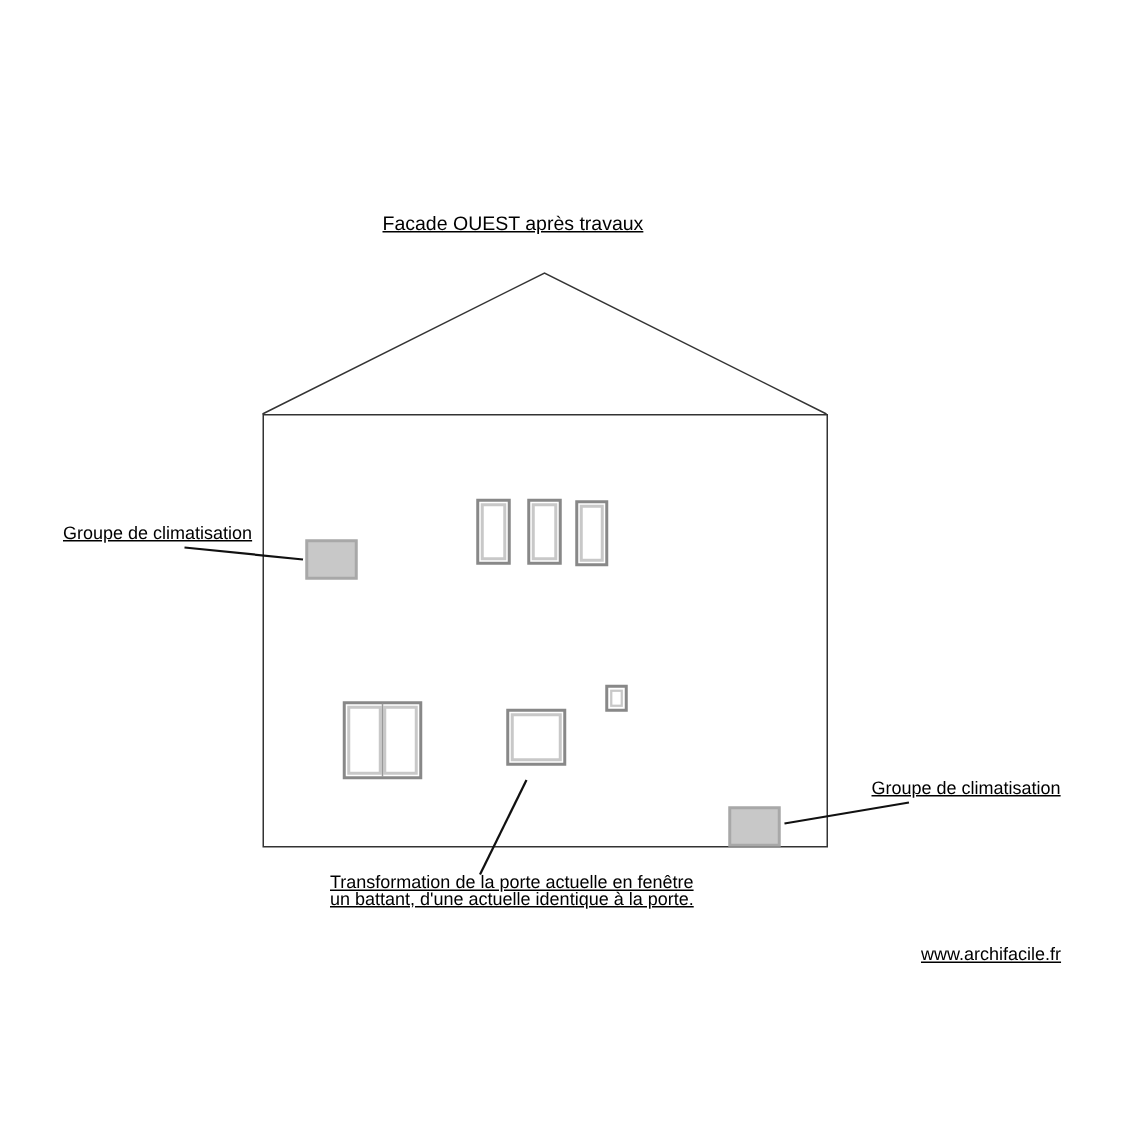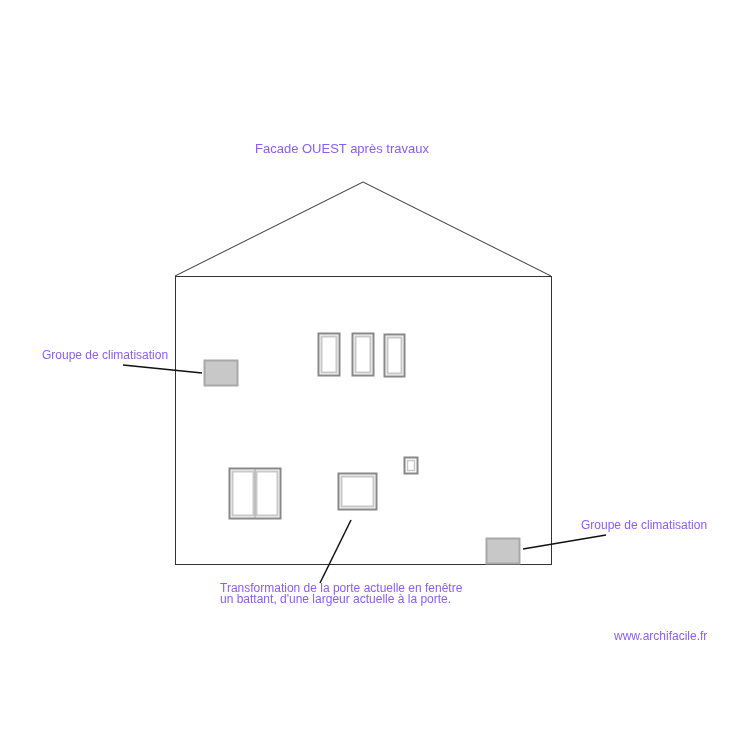--- a/index.html
+++ b/index.html
@@ -1,18 +1,18 @@
 <!DOCTYPE html>
 <html><head>
   <meta charset="utf-8">
   <style>
     html, body { margin: 0; padding: 0; background: #ffffff; }
     body { width: 750px; height: 750px; position: relative; overflow: hidden; font-family: "Liberation Sans", sans-serif; }
     .canvas { position: absolute; left: 0; top: 0; width: 750px; height: 750px; }
-    .label { position: absolute; color: #8b5cf6; font-family: "Liberation Sans", sans-serif; white-space: nowrap; }
+    .label { position: absolute; color: #000000; font-family: "Liberation Sans", sans-serif; white-space: nowrap; text-decoration: underline; }
     .title { left: 255px; top: 141px; font-size: 13px; }
     .ac-label-left { left: 42px; top: 348px; font-size: 12px; }
     .ac-label-right { left: 581px; top: 518px; font-size: 12px; }
     .note { left: 220px; top: 583px; font-size: 12px; line-height: 11px; }
     .watermark { left: 614px; top: 629px; font-size: 12px; }
   </style>
 </head>
 <body>
 
 <svg class="canvas" width="750" height="750" viewBox="0 0 750 750" xmlns="http://www.w3.org/2000/svg">
@@ -58,15 +58,15 @@
   <line x1="123" y1="365" x2="202" y2="373" stroke="#111111" stroke-width="1.5"></line>
   <line x1="523" y1="549" x2="606" y2="535" stroke="#111111" stroke-width="1.5"></line>
   <line x1="351" y1="520" x2="320" y2="583" stroke="#111111" stroke-width="1.5"></line>
 </svg>
 
 <div class="label title">Facade OUEST après travaux</div>
 <div class="label ac-label-left">Groupe de climatisation</div>
 <div class="label ac-label-right">Groupe de climatisation</div>
 <div class="label note">
   <div>Transformation de la porte actuelle en fenêtre</div>
-  <div>un battant, d'une largeur actuelle à la porte.</div>
+  <div>un battant, d'une actuelle identique à la porte.</div>
 </div>
 <div class="label watermark">www.archifacile.fr</div>
 
 </body></html>

